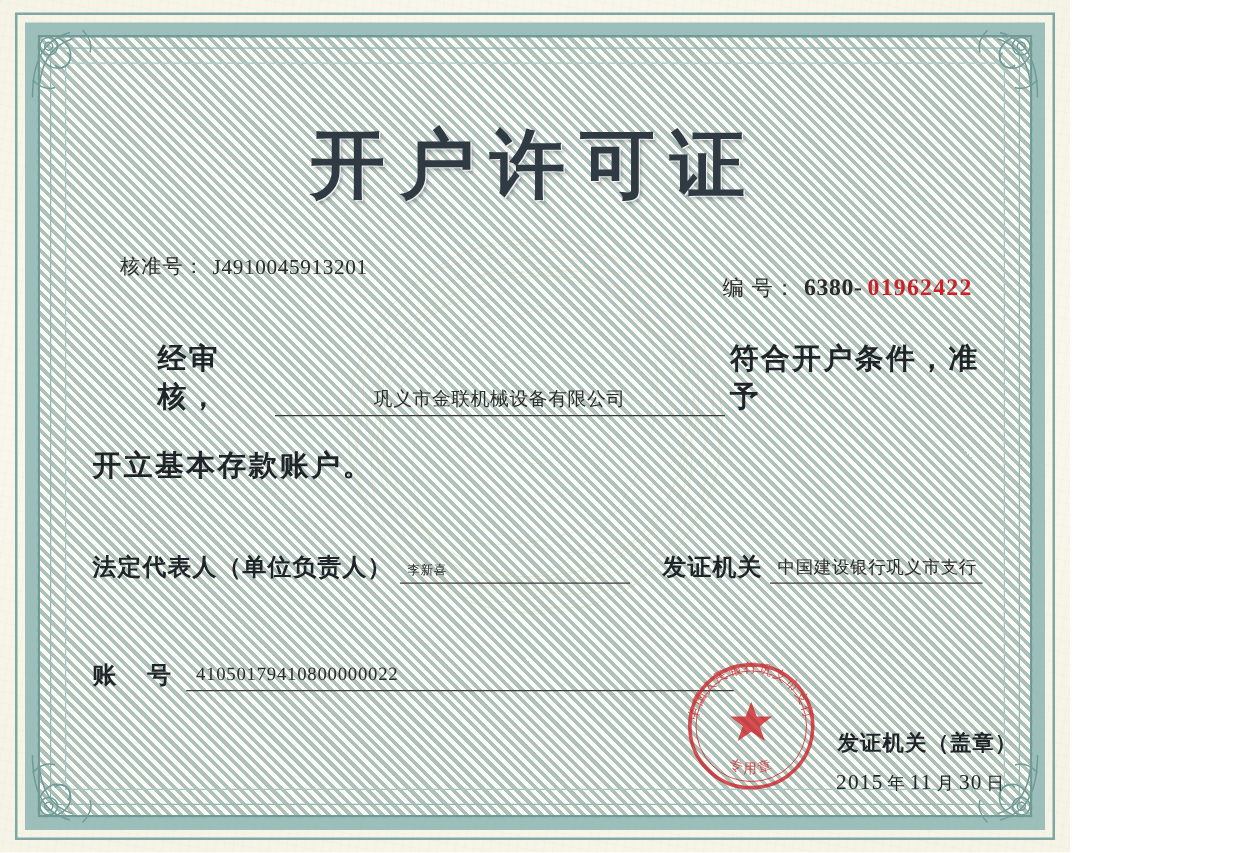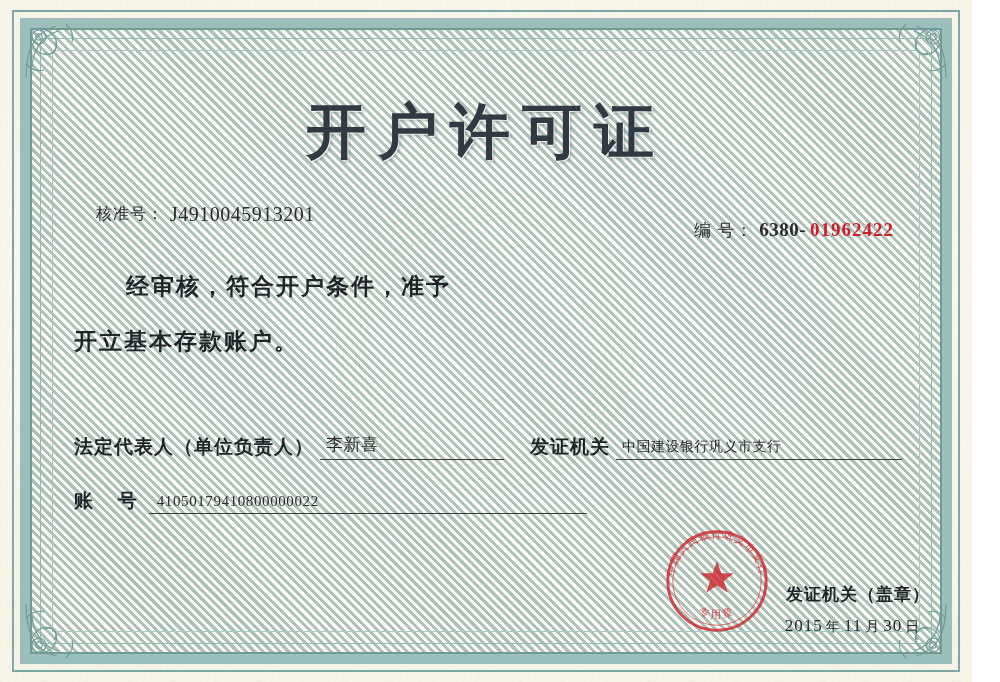--- a/index.html
+++ b/index.html
@@ -9,21 +9,21 @@
   }
   body {
     width: 1000px;
     height: 682px;
     font-family: "Liberation Serif", serif;
     overflow: hidden;
   }
 
   .certificate {
     position: relative;
-    width: 972px;
+    width: 856px;
     height: 682px;
     background:
       radial-gradient(ellipse 70% 60% at 50% 45%, #fdfcf4 0%, #fbf9ef 45%, #f6f4e6 100%);
     box-sizing: border-box;
   }
 
   
   .frame-outer {
     position: absolute;
     left: 12px; top: 10px; right: 12px; bottom: 10px;
@@ -124,21 +124,21 @@
   .approval {
     position: absolute;
     left: 26px;
     top: 0;
     display: flex;
     align-items: center;
   }
   .approval-label { font-size: 16px; letter-spacing: 1px; }
   .approval-value {
     font-family: "Liberation Serif", serif;
-    font-size: 20px;
+    font-size: 17px;
     margin-left: 6px;
     letter-spacing: 0.5px;
   }
   .serial {
     position: absolute;
     right: 8px;
     top: 16px;
     display: flex;
     align-items: baseline;
     font-size: 17px;
@@ -185,58 +185,58 @@
   .body-line-2 {
     margin-top: 24px;
     font-size: 23px;
     font-weight: 700;
     color: #1f2428;
     padding-left: 4px;
     letter-spacing: 2px;
   }
 
   .row-rep {
-    margin-top: 76px;
+    margin-top: 53px;
     display: flex;
     align-items: flex-end;
     padding-left: 4px;
     justify-content: center;
   }
   .rep-label, .bank-label {
     font-size: 19px;
     font-weight: 700;
     color: #1f2428;
     letter-spacing: 1px;
     white-space: nowrap;
   }
   .fill-rep {
     flex: 0 0 178px;
     margin-left: 6px;
     border-bottom: 1px solid #3a3a3a;
-    font-size: 17px;
+    font-size: 10px;
     font-family: "Liberation Sans", sans-serif;
     color: #2b2b2b;
     text-align: left;
     padding: 0 0 3px 6px;
     letter-spacing: 0.5px;
   }
   .bank-label { margin-left: 26px; }
   .fill-bank {
     flex: 1 1 auto;
     margin-left: 6px;
     border-bottom: 1px solid #3a3a3a;
     font-size: 14px;
     font-family: "Liberation Sans", sans-serif;
     color: #2b2b2b;
     padding: 0 0 3px 6px;
     letter-spacing: 0.5px;
   }
 
   .row-account {
-    margin-top: 28px;
+    margin-top: 60px;
     display: flex;
     align-items: flex-end;
     padding-left: 4px;
   }
   .acct-label {
     font-size: 19px;
     font-weight: 700;
     color: #1f2428;
     letter-spacing: 10px;
     white-space: nowrap;
@@ -386,20 +386,21 @@
       </div>
       <div class="serial">
         <span class="serial-label">编 号：</span>
         <span class="serial-prefix">6380-</span>
         <span class="serial-number">01962422</span>
       </div>
     </div>
 
     <div class="body-line-1">
       <span class="lead">经审核，</span>
+      <span class="fill-company">巩义市金联机械设备有限公司</span>
       <span class="tail">符合开户条件，准予</span>
     </div>
 
     <div class="body-line-2">开立基本存款账户。</div>
 
     <div class="row-rep">
       <span class="rep-label">法定代表人（单位负责人）</span>
       <span class="fill-rep">李新喜</span>
       <span class="bank-label">发证机关</span>
       <span class="fill-bank">中国建设银行巩义市支行</span>

